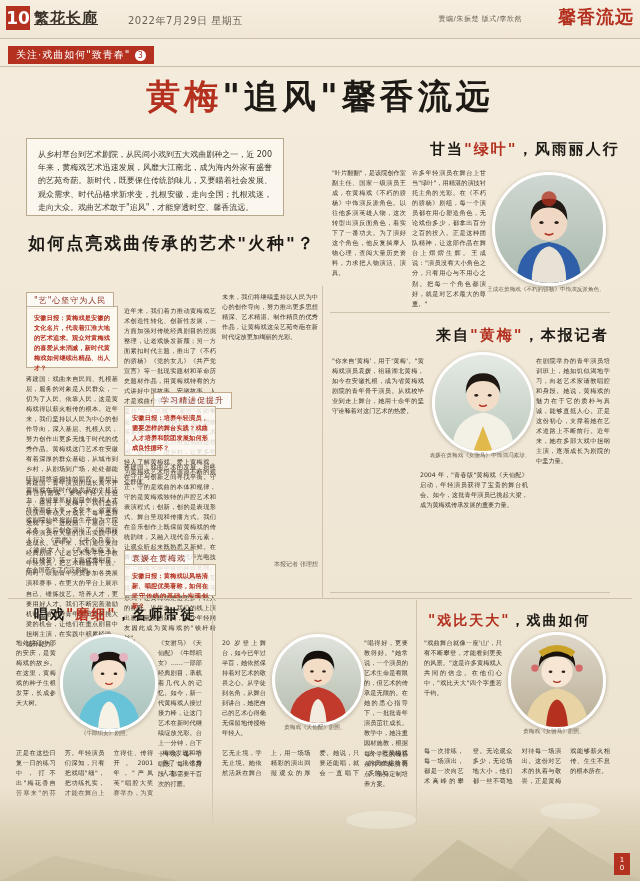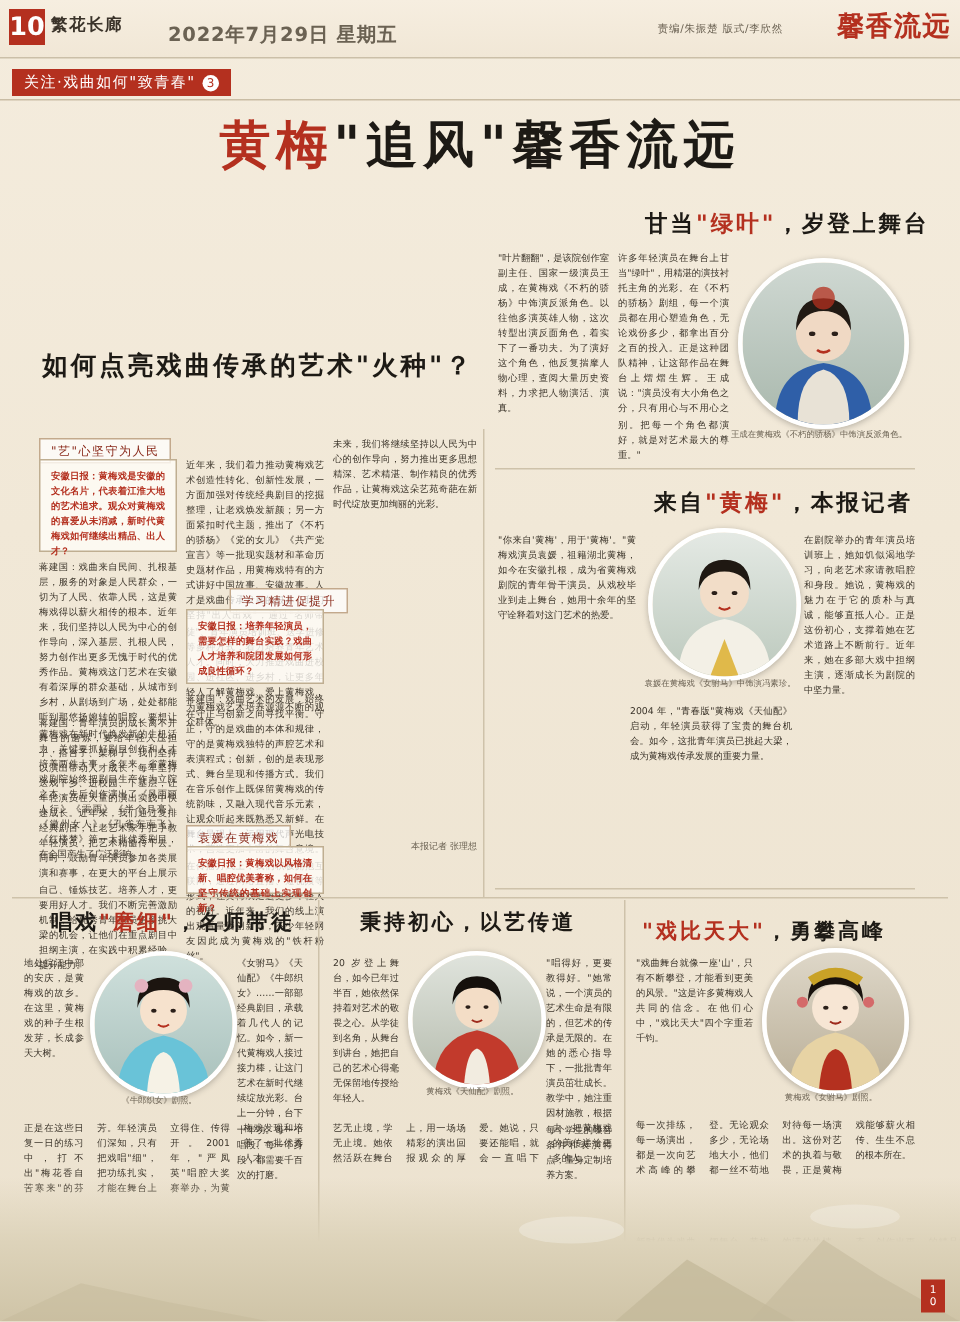--- a/index.html
+++ b/index.html
@@ -21,27 +21,26 @@
     background:linear-gradient(180deg,#f6eee0,#f1e7d6);
     border-bottom:1px solid #cbbfa8;
   }
   .pagenum{
     position:absolute;left:6px;top:6px;width:24px;height:24px;
     background:#b4301f;color:#fff;font-size:17px;font-weight:bold;
     display:flex;align-items:center;justify-content:center;
     font-family:"DejaVu Sans",sans-serif;
   }
   .section-title{
-    position:absolute;left:34px;top:9px;font-size:11px;font-weight:bold;
-    letter-spacing:1px;color:#3a332a;
+    position:absolute;left:34px;top:9px;font-size:15px;font-weight:bold;
+    letter-spacing:1px;color:#3a332a;text-decoration:underline;
   }
   .issue-date{
-    position:absolute;left:112px;top:14px;font-size:13px;color:#6b6253;
+    position:absolute;left:128px;top:14px;font-size:10px;color:#6b6253;
     letter-spacing:.5px;
-    font-weight:bold;
   }
   .editors{
     position:absolute;right:118px;top:14px;font-size:7px;color:#6b6253;
     letter-spacing:.5px;
   }
   .paper-logo{
     position:absolute;right:6px;top:5px;font-size:18px;font-weight:bold;
     color:#b4301f;letter-spacing:1px;
     font-family:"DejaVu Serif","Liberation Serif",serif;
   }
@@ -159,20 +158,21 @@
   <div class="coltag">
     <span>关注·戏曲如何"致青春"</span>
     <span class="num">3</span>
   </div>
   <div class="rule-top"></div>
 
   <div class="headline">
     <span class="red">黄梅</span><span>"追风"</span><span>馨香流远</span>
   </div>
 
+  <div class="intro">从乡村草台到艺术剧院，从民间小戏到五大戏曲剧种之一，近 200 年来，黄梅戏艺术迅速发展，风靡大江南北，成为海内外家有盛誉的艺苑奇葩。新时代，既要保住传统韵味儿，又要瞄着社会发展、观众需求、时代品格求新求变，扎根安徽，走向全国；扎根戏迷，走向大众。戏曲艺术敢于"追风"，才能穿透时空、馨香流远。</div>
 
   <div class="subhead">如何点亮戏曲传承的艺术"火种"？</div>
 
   <div class="boxlabel light" style="left:26px;top:292px;">"艺"心坚守为人民</div>
   <div class="qbox" style="left:26px;top:306px;width:92px;height:62px;">
     <span class="q">安徽日报：黄梅戏是安徽的文化名片，代表着江淮大地的艺术追求。观众对黄梅戏的喜爱从未消减，新时代黄梅戏如何继续出精品、出人才？</span>
   </div>
 
   <div class="tcol" style="left:26px;top:374px;width:92px;height:98px;">蒋建国：戏曲来自民间、扎根基层，服务的对象是人民群众，一切为了人民、依靠人民，这是黄梅戏得以薪火相传的根本。近年来，我们坚持以人民为中心的创作导向，深入基层、扎根人民，努力创作出更多无愧于时代的优秀作品。黄梅戏这门艺术在安徽有着深厚的群众基础，从城市到乡村，从剧场到广场，处处都能听到那悠扬婉转的唱腔。要想让黄梅戏在新时代焕发新的生机活力，关键要抓好剧目创作和人才培养两件大事。多年来，省黄梅戏剧院始终把剧目生产作为立院之本，先后创作演出了《风雨丽人行》《雷雨》《半个月亮》《徽州女人》《孔雀东南飞》《红楼梦》等一大批优秀剧目，在全国产生了广泛影响。</div>
   <div class="tcol" style="left:124px;top:306px;width:92px;height:166px;">近年来，我们着力推动黄梅戏艺术创造性转化、创新性发展，一方面加强对传统经典剧目的挖掘整理，让老戏焕发新颜；另一方面紧扣时代主题，推出了《不朽的骄杨》《党的女儿》《共产党宣言》等一批现实题材和革命历史题材作品，用黄梅戏特有的方式讲好中国故事、安徽故事。人才是戏曲传承发展的根本，我们坚持"出人出戏"，通过"名师带徒"、青年演员培训班、送学进修等多种方式，着力培养青年艺术人才。同时，大力推进戏曲进校园、进社区、进乡村，让更多年轻人了解黄梅戏、爱上黄梅戏，为黄梅戏艺术培养源源不断的观众群体。</div>
@@ -189,21 +189,21 @@
   <div class="qbox" style="left:124px;top:564px;width:92px;height:32px;">
     <span class="q">安徽日报：黄梅戏以风格清新、唱腔优美著称，如何在坚守传统的基础上实现创新？</span>
   </div>
 
   <div class="tcol" style="left:222px;top:292px;width:96px;height:250px;">未来，我们将继续坚持以人民为中心的创作导向，努力推出更多思想精深、艺术精湛、制作精良的优秀作品，让黄梅戏这朵艺苑奇葩在新时代绽放更加绚丽的光彩。</div>
   <div class="credit" style="left:222px;top:560px;width:96px;text-align:right;">本报记者 张理想</div>
 
   <div class="sep" style="left:322px;top:286px;width:1px;height:312px;"></div>
 
   <div class="secthead" style="left:430px;top:140px;">
-    <span>甘当</span><span class="red">"绿叶"</span><span>，岁登上舞台</span>
+    <span>甘当</span><span class="red">"绿叶"</span><span>，风雨丽人行</span>
   </div>
 
   <div class="tcol" style="left:332px;top:168px;width:74px;height:130px;">"叶片翻翻"，是该院创作室副主任、国家一级演员王成，在黄梅戏《不朽的骄杨》中饰演反派角色。以往他多演英雄人物，这次转型出演反面角色，着实下了一番功夫。为了演好这个角色，他反复揣摩人物心理，查阅大量历史资料，力求把人物演活、演真。</div>
   <div class="tcol" style="left:412px;top:168px;width:74px;height:130px;">许多年轻演员在舞台上甘当"绿叶"，用精湛的演技衬托主角的光彩。在《不朽的骄杨》剧组，每一个演员都在用心塑造角色，无论戏份多少，都拿出百分之百的投入。正是这种团队精神，让这部作品在舞台上熠熠生辉。王成说："演员没有大小角色之分，只有用心与不用心之别。把每一个角色都演好，就是对艺术最大的尊重。"</div>
 
   <div class="portrait" style="left:492px;top:172px;width:108px;height:108px;">
     <svg class="ph" viewBox="0 0 100 100">
       <defs>
           <linearGradient id="g1" x1="0" y1="0" x2="0" y2="1">
         <stop offset="0%" stop-color="#cfd8d2"></stop>
@@ -281,21 +281,20 @@
     </svg>
   </div>
 
   <div class="tcol" style="left:16px;top:638px;width:40px;height:100px;">地处皖江中部的安庆，是黄梅戏的故乡。在这里，黄梅戏的种子生根发芽，长成参天大树。</div>
   <div class="tcol" style="left:158px;top:638px;width:44px;height:120px;">《女驸马》《天仙配》《牛郎织女》……一部部经典剧目，承载着几代人的记忆。如今，新一代黄梅戏人接过接力棒，让这门艺术在新时代继续绽放光彩。台上一分钟，台下十年功。每一个唱段、每一个身段，都需要千百次的打磨。</div>
   <div class="tcol" style="left:16px;top:748px;width:186px;height:120px;column-count:4;">正是在这些日复一日的练习中，打不出"梅花香自苦寒来"的芬芳。年轻演员们深知，只有把戏唱"细"，把功练扎实，才能在舞台上立得住、传得开。2001 年，"严凤英"唱腔大奖赛举办，为黄梅戏发现和培养了一批优秀人才。</div>
   <div class="caption" style="left:60px;top:730px;width:92px;">《牛郎织女》剧照。</div>
 
   <div class="sep" style="left:212px;top:600px;width:1px;height:272px;"></div>
 
-  <div class="secthead" style="left:240px;top:606px;font-size:14px;">秉持初心，以艺传道</div>
 
   <div class="portrait" style="left:272px;top:634px;width:86px;height:86px;">
     <svg class="ph" viewBox="0 0 100 100">
       <defs>
           <linearGradient id="g4" x1="0" y1="0" x2="0" y2="1">
         <stop offset="0%" stop-color="#dfe3dc"></stop>
             <stop offset="100%" stop-color="#b6bcae"></stop>
           </linearGradient>
         </defs>
       <rect width="100" height="100" fill="url(#g4)"></rect>
@@ -310,21 +309,21 @@
   </div>
 
   <div class="tcol" style="left:222px;top:638px;width:44px;height:110px;">20 岁登上舞台，如今已年过半百，她依然保持着对艺术的敬畏之心。从学徒到名角，从舞台到讲台，她把自己的艺术心得毫无保留地传授给年轻人。</div>
   <div class="tcol" style="left:364px;top:638px;width:44px;height:120px;">"唱得好，更要教得好。"她常说，一个演员的艺术生命是有限的，但艺术的传承是无限的。在她的悉心指导下，一批批青年演员茁壮成长。教学中，她注重因材施教，根据每个学生的嗓音条件和表演特点，量身定制培养方案。</div>
   <div class="caption" style="left:272px;top:724px;width:86px;">黄梅戏《天仙配》剧照。</div>
   <div class="tcol" style="left:222px;top:748px;width:186px;height:112px;column-count:4;">艺无止境，学无止境。她依然活跃在舞台上，用一场场精彩的演出回报观众的厚爱。她说，只要还能唱，就会一直唱下去，把黄梅戏的美传递给更多的人。</div>
 
   <div class="sep" style="left:416px;top:600px;width:1px;height:272px;"></div>
 
   <div class="secthead" style="left:428px;top:612px;font-size:14px;">
-    <span class="red">"戏比天大"</span><span>，勇攀高峰</span>
+    <span class="red">"戏比天大"</span><span>，戏曲如何</span>
   </div>
 
   <div class="portrait" style="left:508px;top:632px;width:92px;height:92px;">
     <svg class="ph" viewBox="0 0 100 100">
       <defs>
           <linearGradient id="g5" x1="0" y1="0" x2="0" y2="1">
         <stop offset="0%" stop-color="#ded7c8"></stop>
             <stop offset="100%" stop-color="#b9ae97"></stop>
           </linearGradient>
         </defs>

